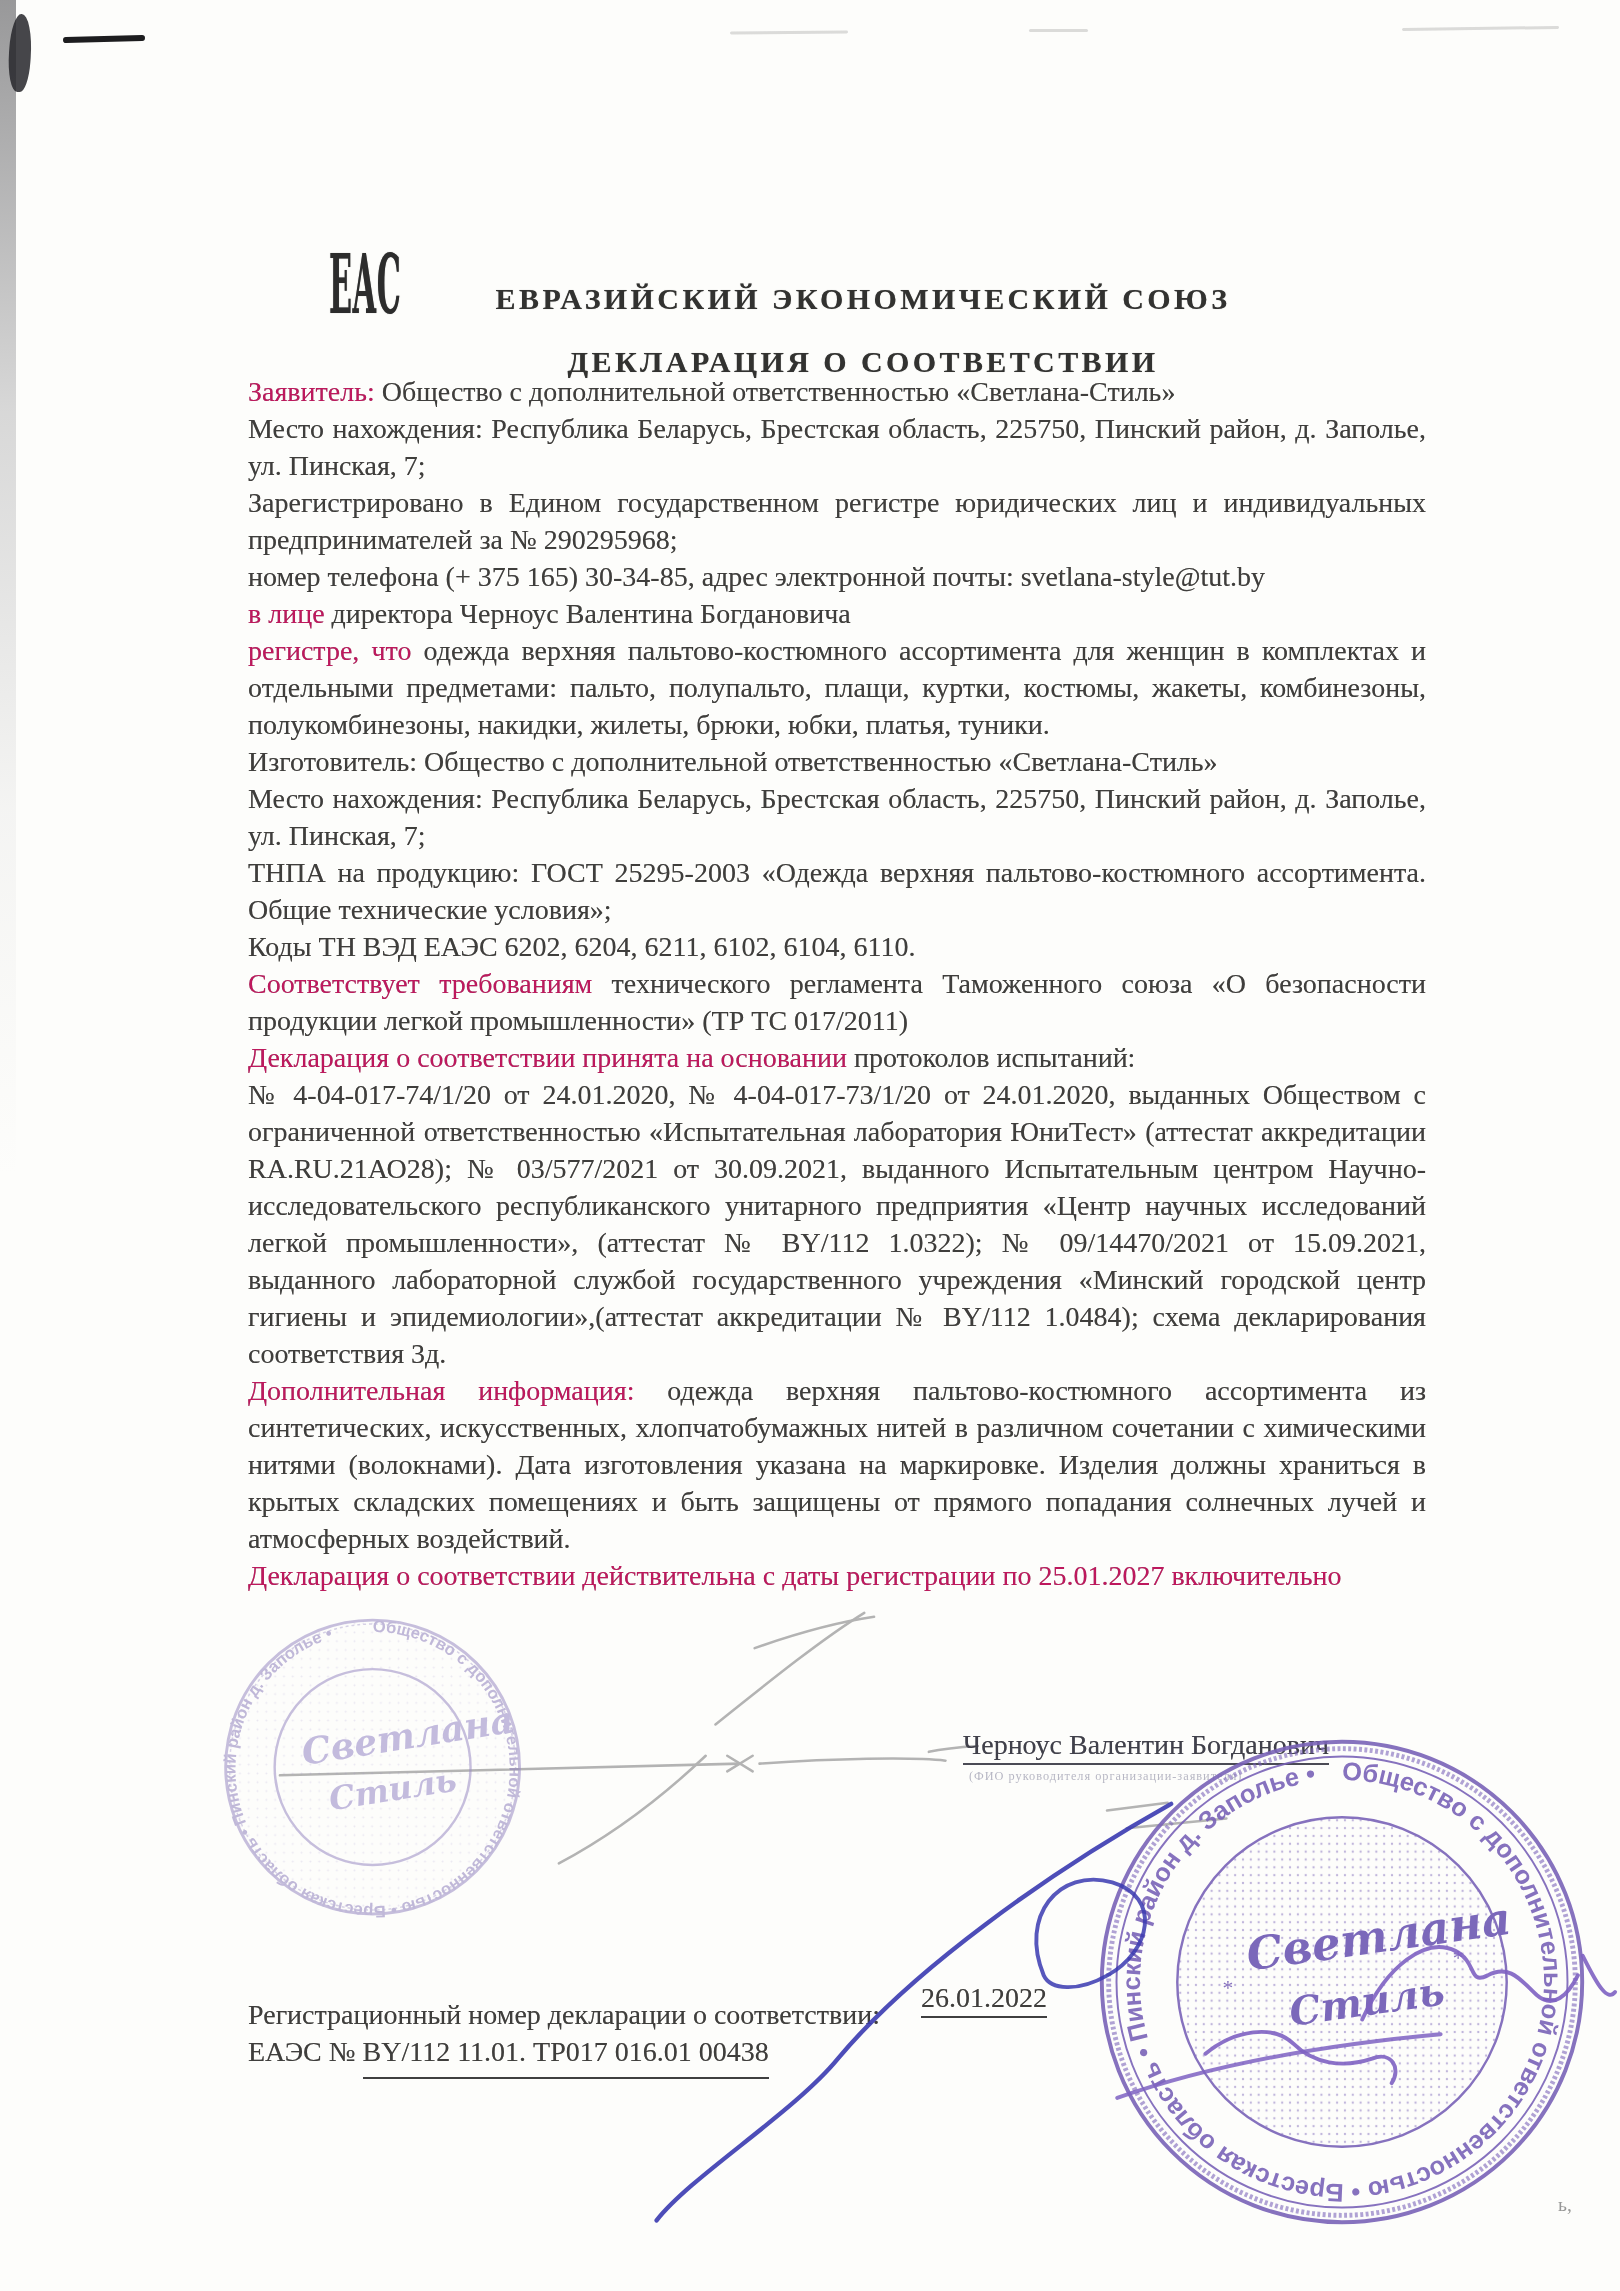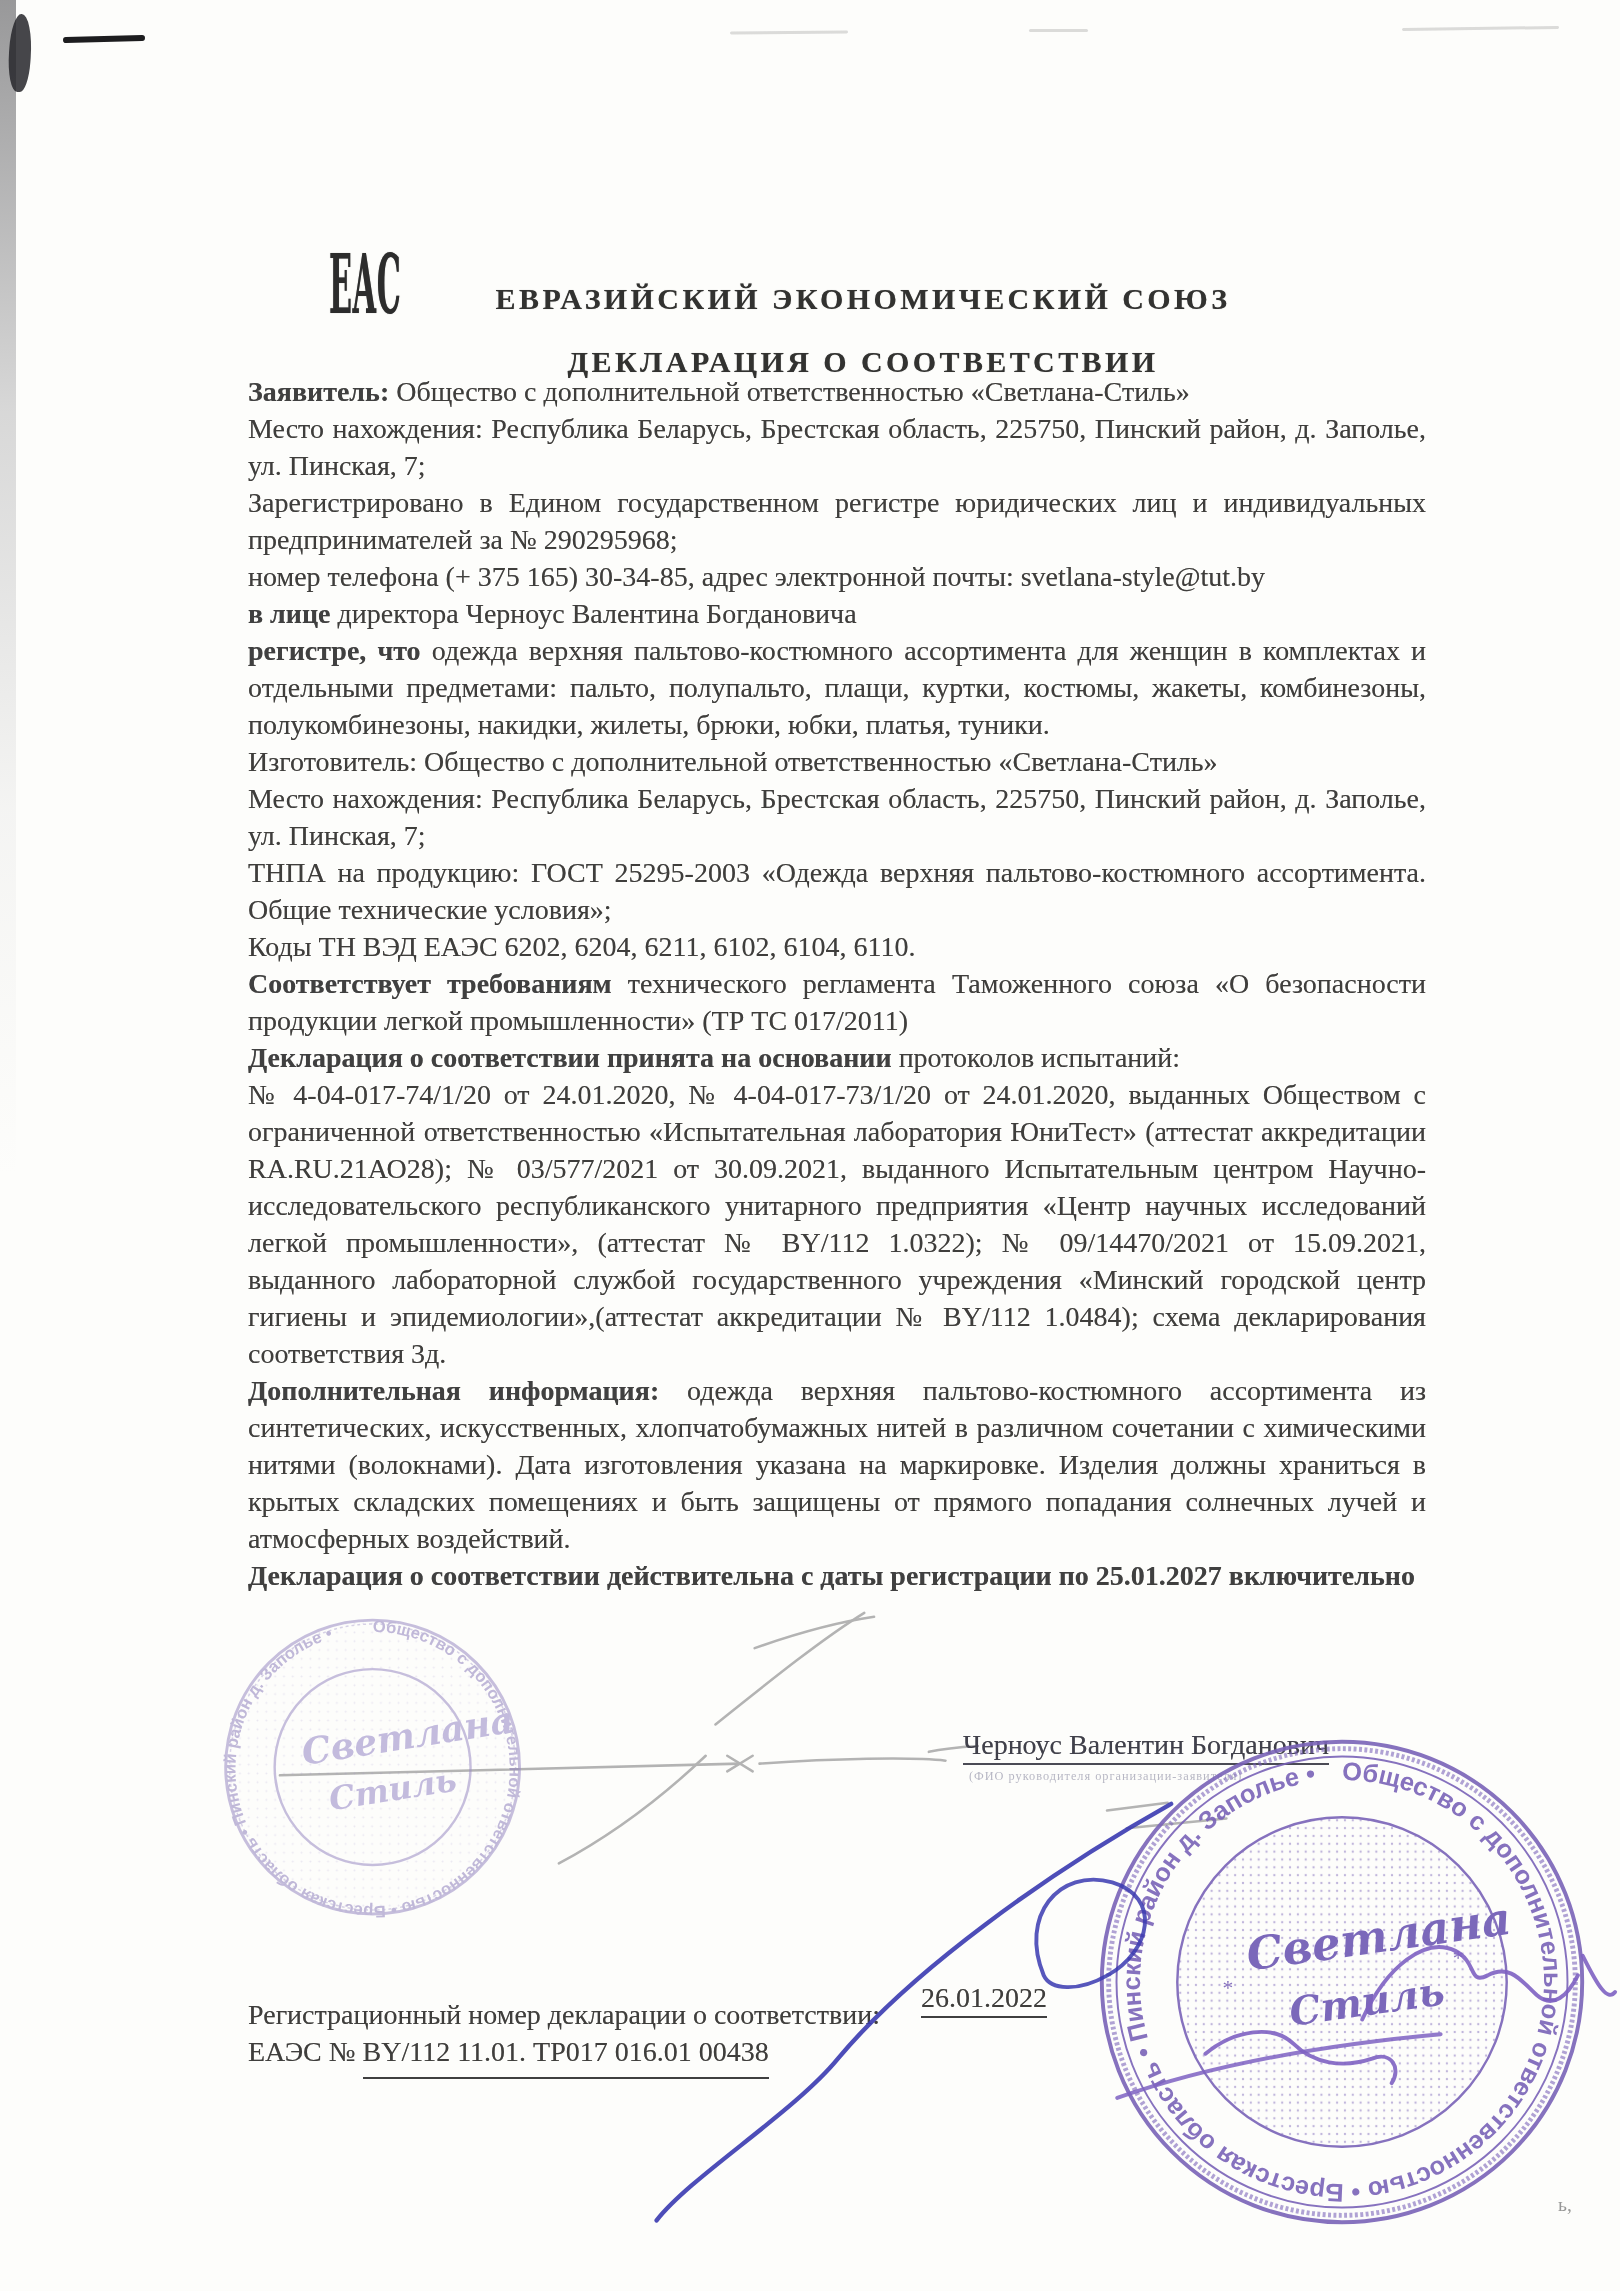--- a/index.html
+++ b/index.html
@@ -32,21 +32,21 @@
     text-shadow:0 0 1px rgba(40,40,40,.6);
   }
   .title-block{position:absolute;left:412px;top:257px;width:902px;text-align:center;}
   .title-line{font-weight:bold;font-size:30px;line-height:43px;letter-spacing:3.4px;color:#323230;
     text-shadow:0 0 0.7px rgba(50,50,50,.55);margin-top:20px;}
   
   .body-text{position:absolute;left:248px;top:373px;width:1178px;
     font-size:28px;line-height:37px;text-align:justify;
     text-shadow:0 0 0.6px rgba(63,62,60,.5);}
   .body-text p{margin:0;}
-  .lead{font-weight:bold;color:#404040;}
+  .lead{font-weight:normal;color:#be185d;}
   
   .signatory{position:absolute;left:963px;top:1729px;z-index:2;}
   .signatory-name{font-size:28px;color:#40404a;border-bottom:2px solid #4b4b55;padding-bottom:2px;
     text-shadow:0 0 0.6px rgba(64,64,74,.5);}
   .signatory-caption{font-size:12.3px;color:#7d7d96;opacity:.55;margin-top:3.9px;margin-left:5.9px;
     letter-spacing:1px;filter:blur(0.4px);}
   .registration{position:absolute;left:248px;top:1966px;width:1215px;font-size:28px;line-height:37px;z-index:2;
     text-shadow:0 0 0.6px rgba(63,62,60,.5);margin-top:30px;}
   .reg-value{border-bottom:2.9px solid #3f3f3f;padding-bottom:10px;}
   .date-row{position:absolute;left:248px;top:1982px;width:1215px;font-size:28px;z-index:2;

